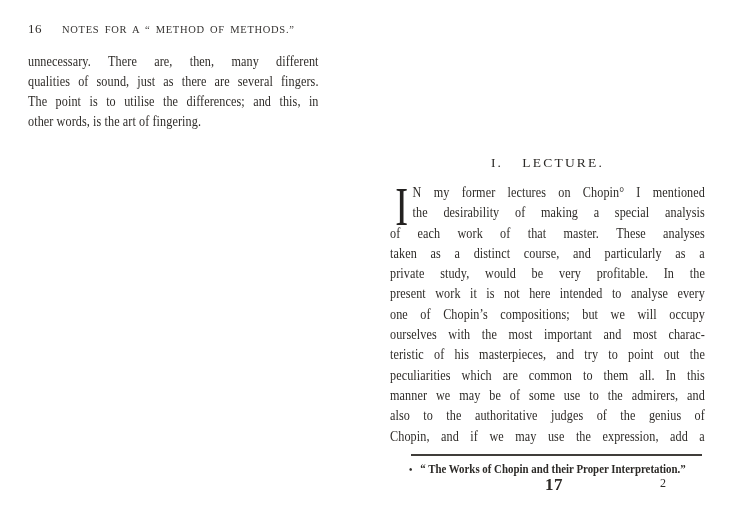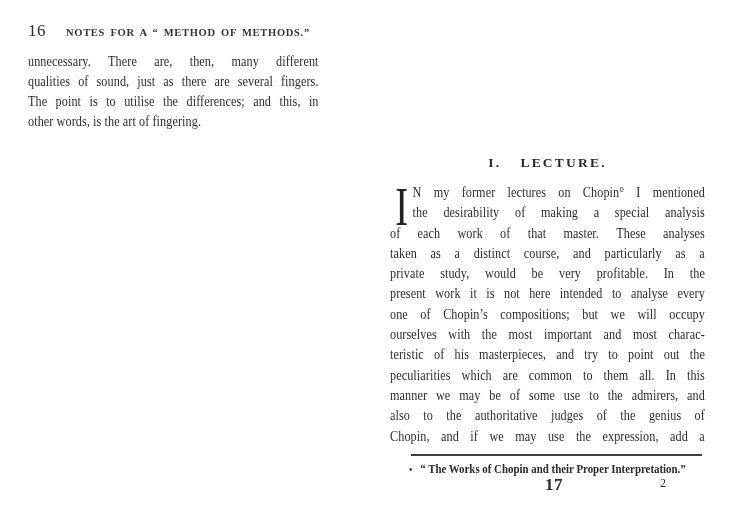--- a/index.html
+++ b/index.html
@@ -16,25 +16,25 @@
   .page{position:absolute;top:0;height:512px;width:373px;}
   #left-page{left:0;}
   #right-page{left:373px;}
 
   
   .running-header{
     position:absolute;left:28px;top:21px;
     display:flex;align-items:baseline;
     white-space:nowrap;
   }
-  .pageno-left{font-size:17px;letter-spacing:0.5px;}
+  .pageno-left{font-size:13px;letter-spacing:0.5px;}
   .rhead{
     margin-left:20px;
     font-size:10.5px;letter-spacing:0.7px;
-    font-weight:bold;color:#343230;
+    font-weight:normal;color:#343230;
     word-spacing:2px;
   }
 
   .body-col{
     position:absolute;
     transform:scaleX(0.87);
     transform-origin:0 0;
   }
   #left-body{left:28px;top:52px;width:334px;}
   #right-body{left:17px;top:183px;width:362px;}
@@ -46,21 +46,21 @@
     letter-spacing:0.1px;
   }
   #right-body .tline{height:20.3px;line-height:20.3px;}
   .just{display:flex;justify-content:space-between;}
   .indent{padding-left:26px;}
 
   
   .lecture-heading{
     position:absolute;left:17px;top:155px;width:315px;
     margin:0;text-align:center;
-    font-size:13.5px;font-weight:bold;
+    font-size:13.5px;font-weight:normal;
     letter-spacing:2.2px;word-spacing:4px;
     color:#2c2a27;
   }
   .drop-cap{
     position:absolute;left:6px;top:-3px;
     font-size:54px;line-height:1;
     transform:scaleX(0.82);transform-origin:0 0;
     color:#232120;
   }
   .footnote-rule{

